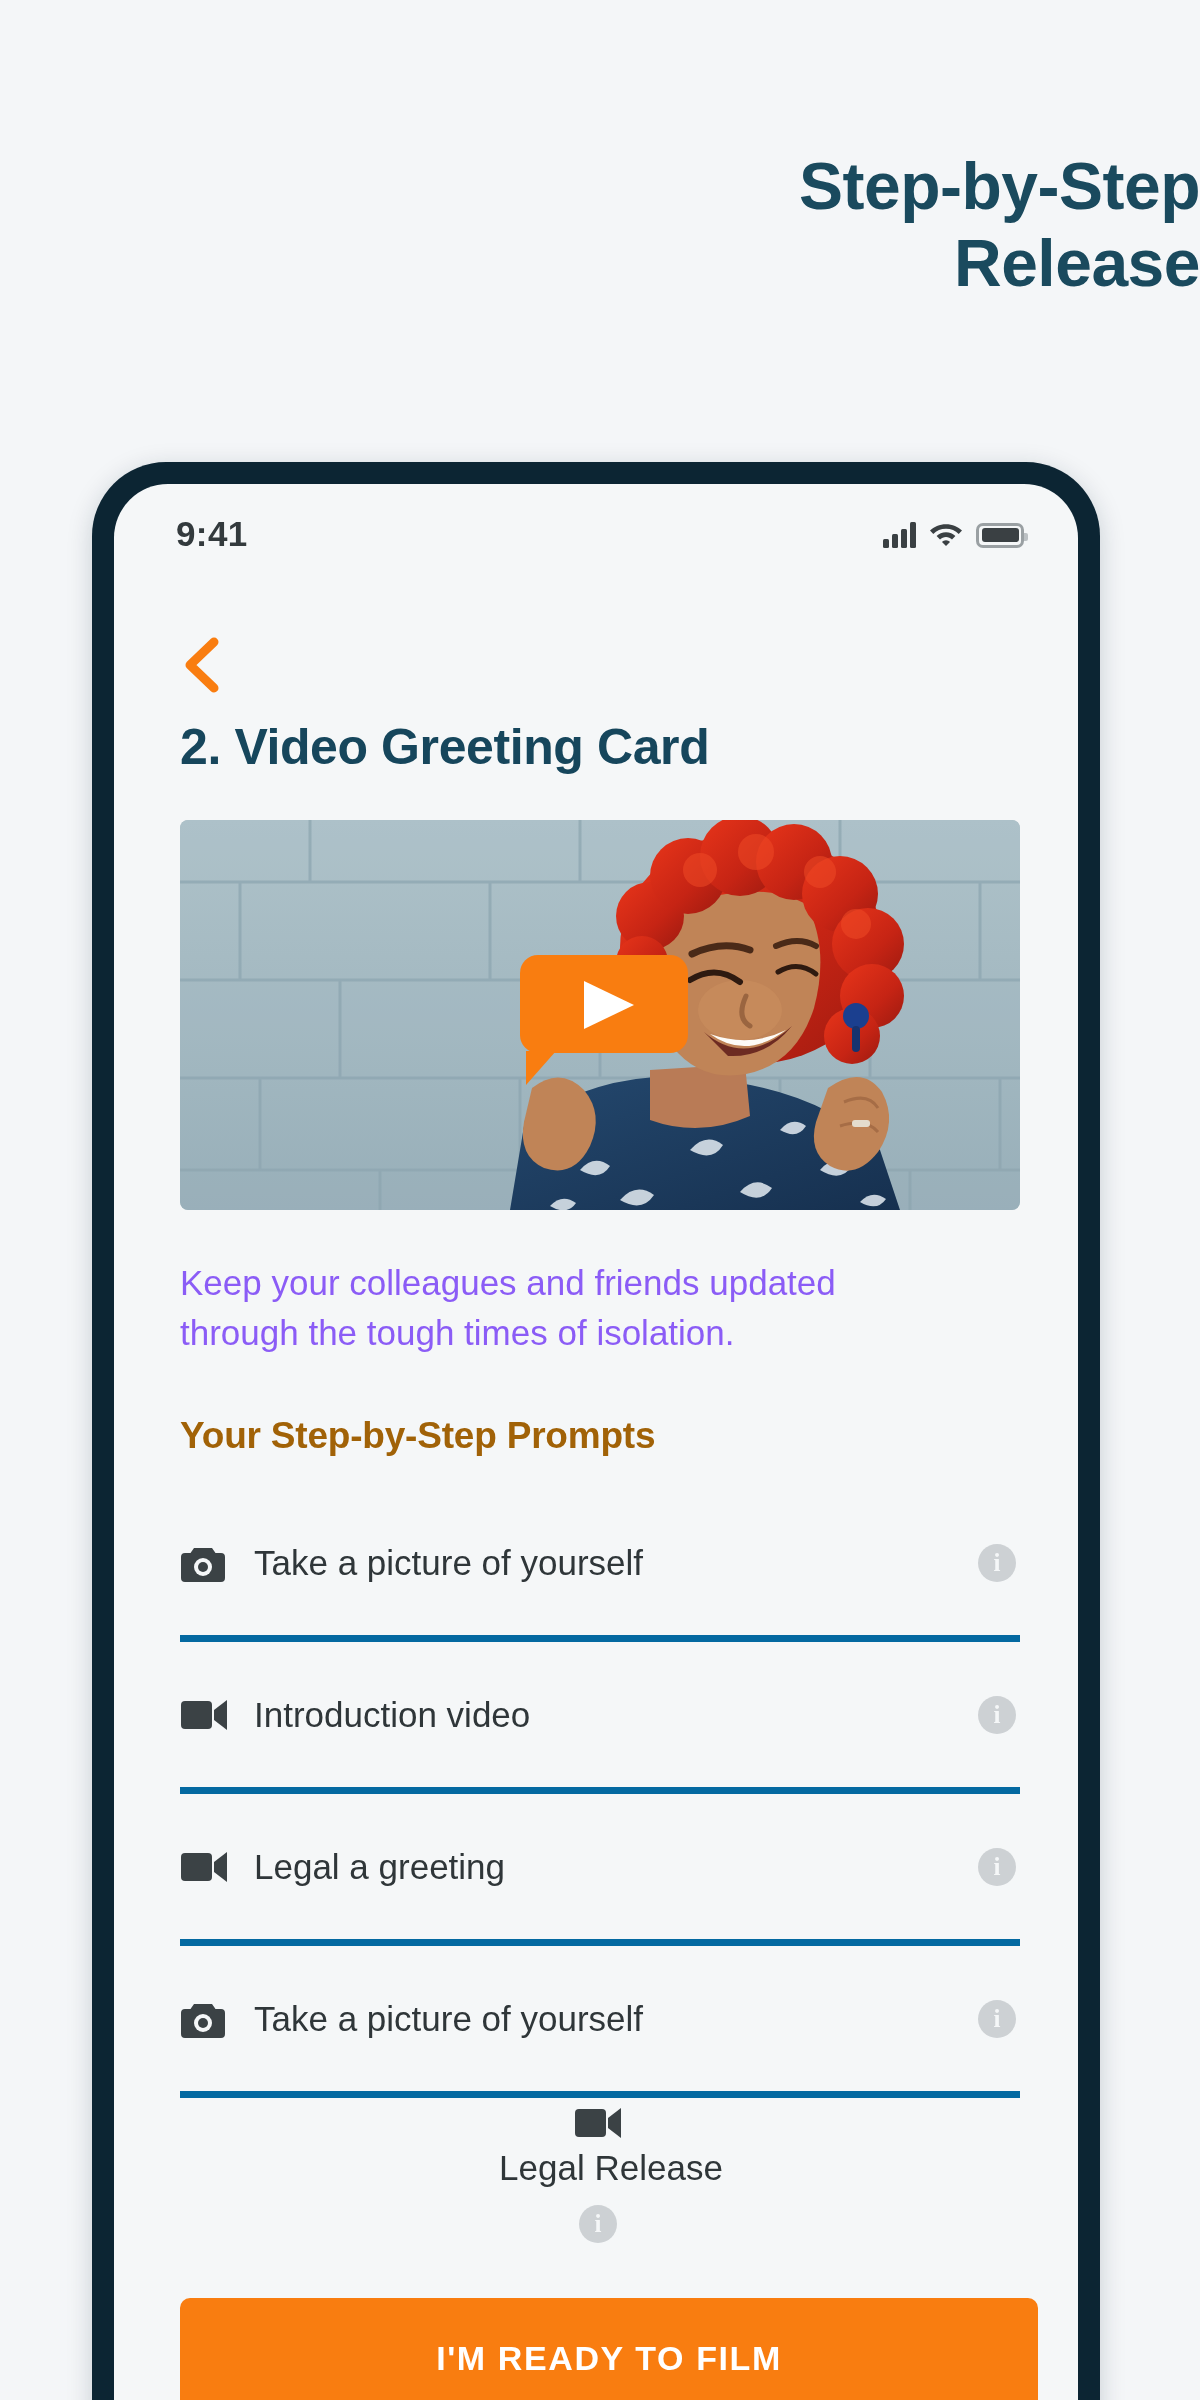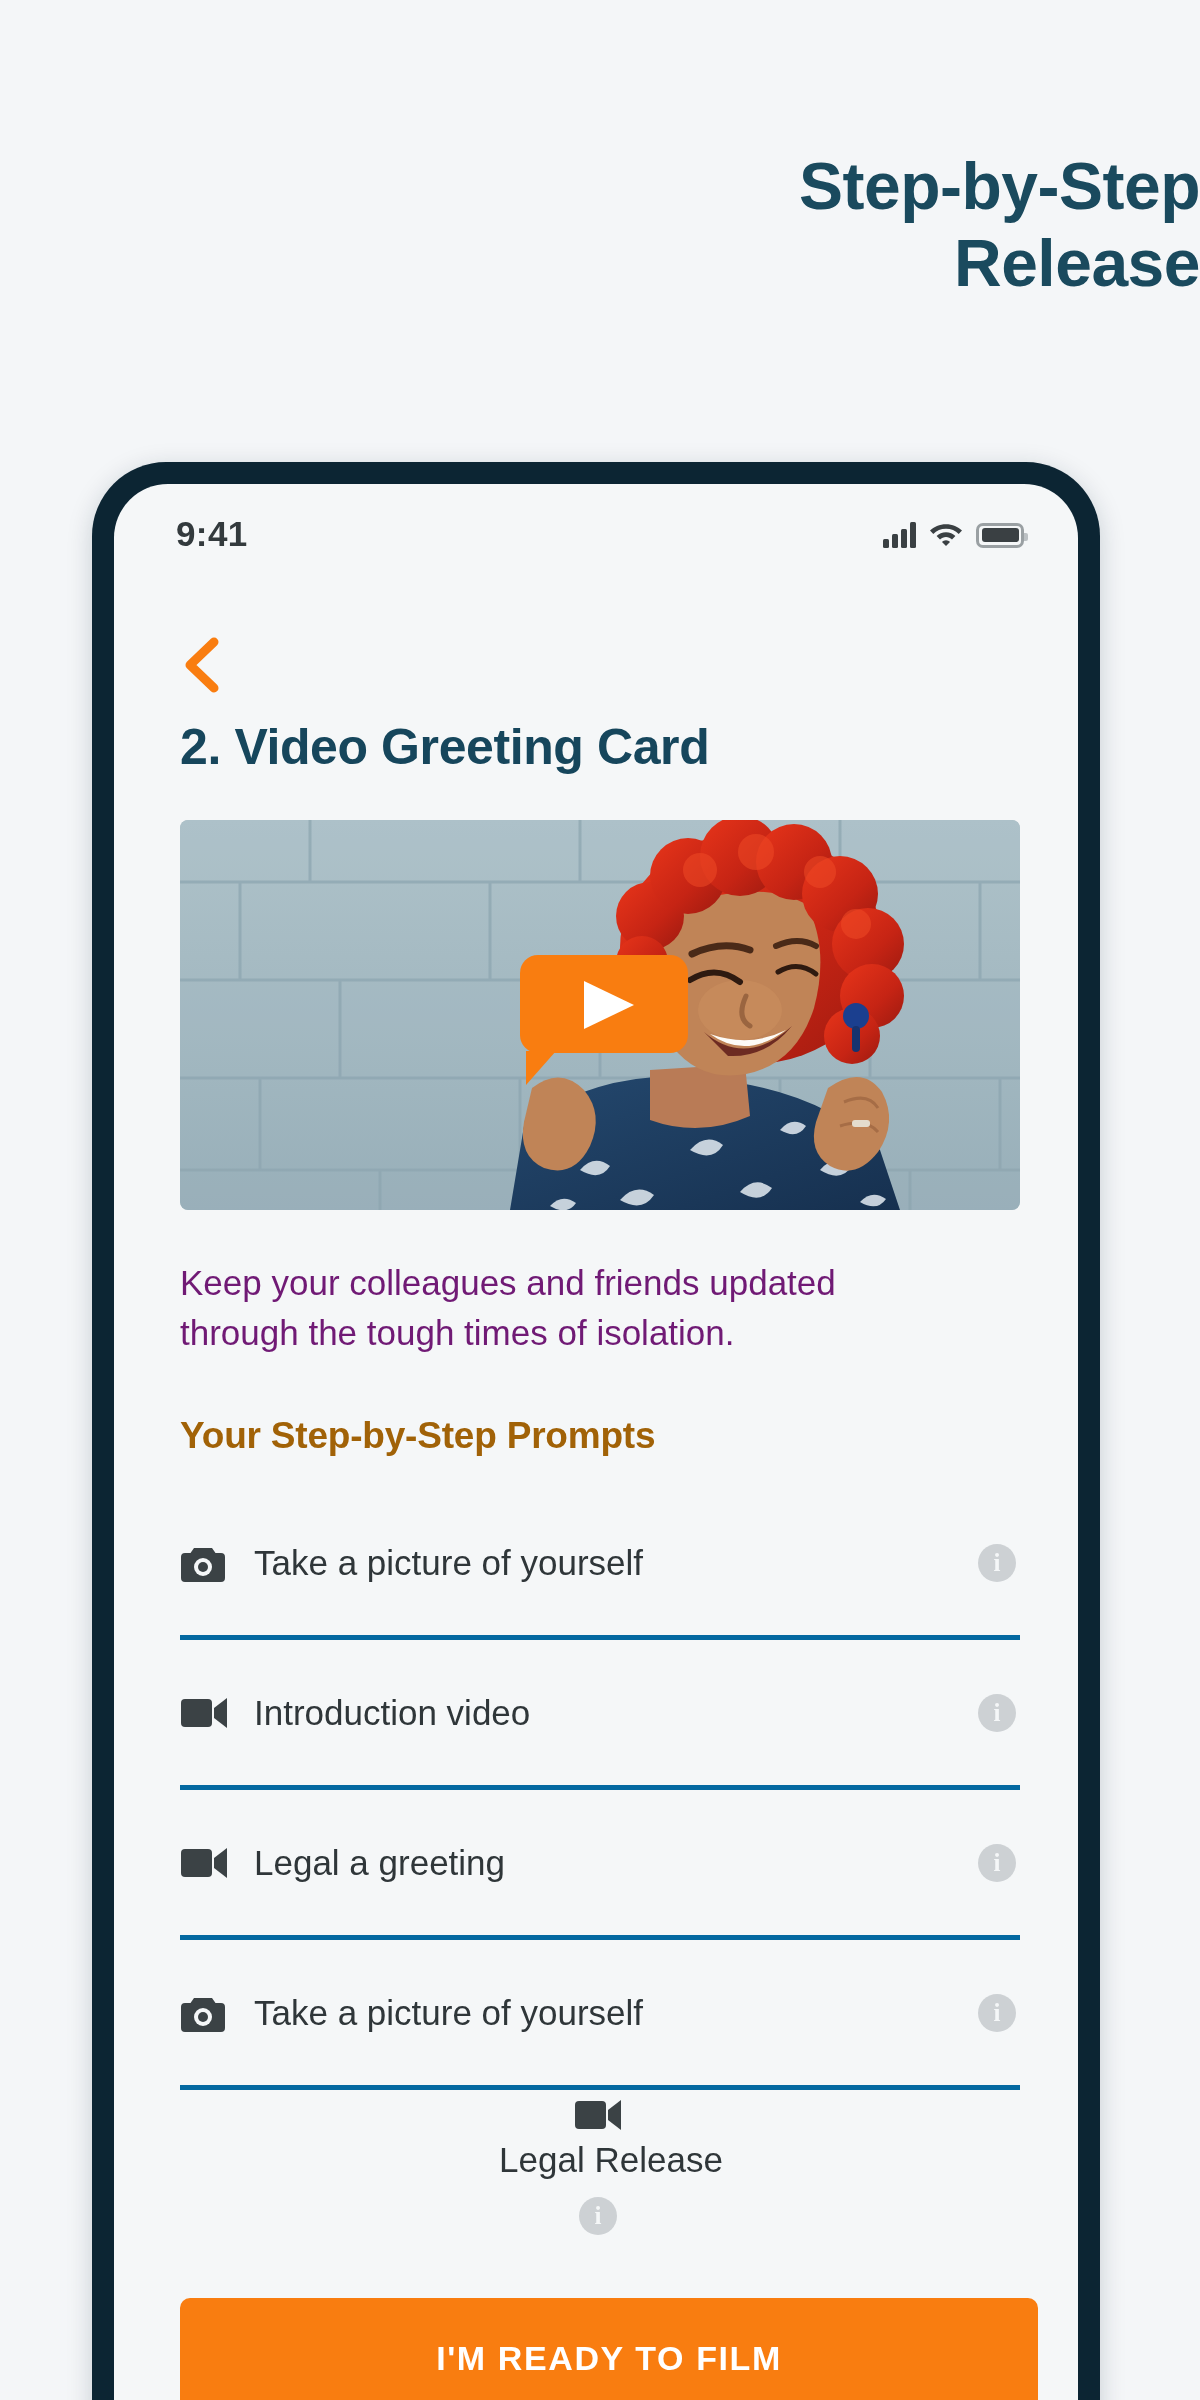--- a/index.html
+++ b/index.html
@@ -189,21 +189,21 @@
     border-bottom: 24px solid transparent;
     z-index: 5;
   }
 
   
   .description {
     position: absolute;
     left: 180px;
     top: 1258px;
     width: 770px;
-    color: #701a75;
+    color: #8b5cf6;
     font-size: 35px;
     line-height: 1.42;
   }
 
   
   .prompts-heading {
     position: absolute;
     left: 180px;
     top: 1415px;
     color: #a16207;
@@ -213,21 +213,21 @@
   }
   .prompt-list {
     position: absolute;
     left: 180px;
     top: 1490px;
     width: 840px;
   }
   .prompt-row {
     position: relative;
     height: 145px;
-    border-bottom: 5px solid #0369a1;
+    border-bottom: 7px solid #0369a1;
     display: flex;
     align-items: center;
     cursor: pointer;
   }
   .prompt-row:last-child { border-bottom: none; flex-direction: column; }
   .prompt-icon {
     width: 52px;
     height: 50px;
     display: flex;
     align-items: center;

